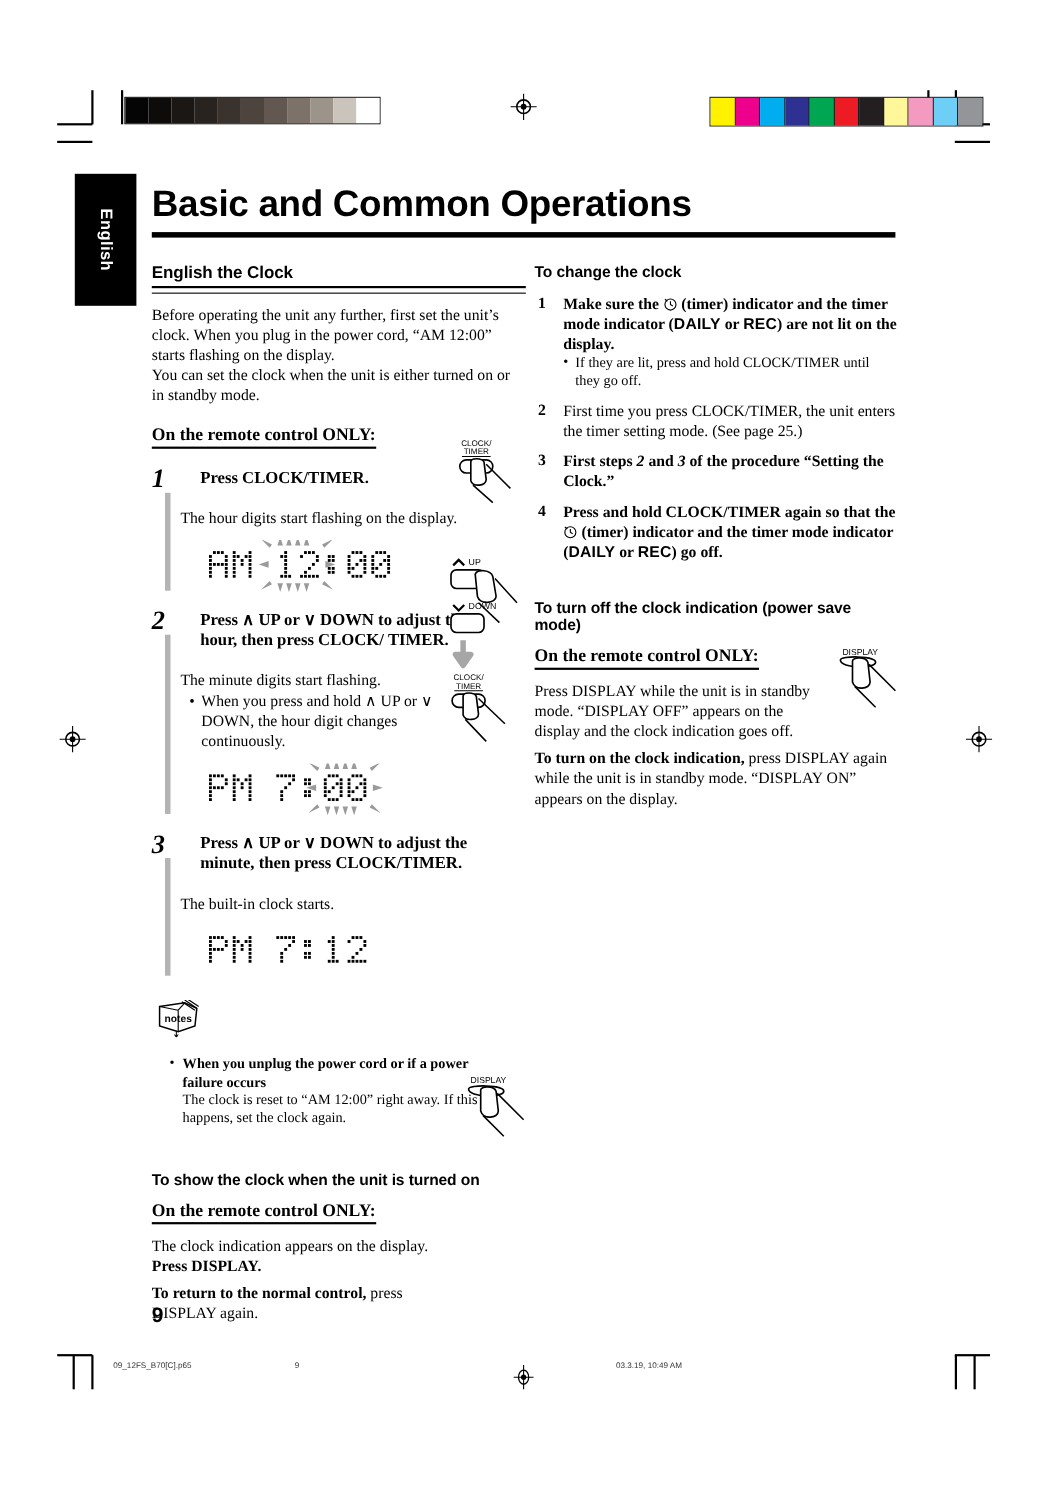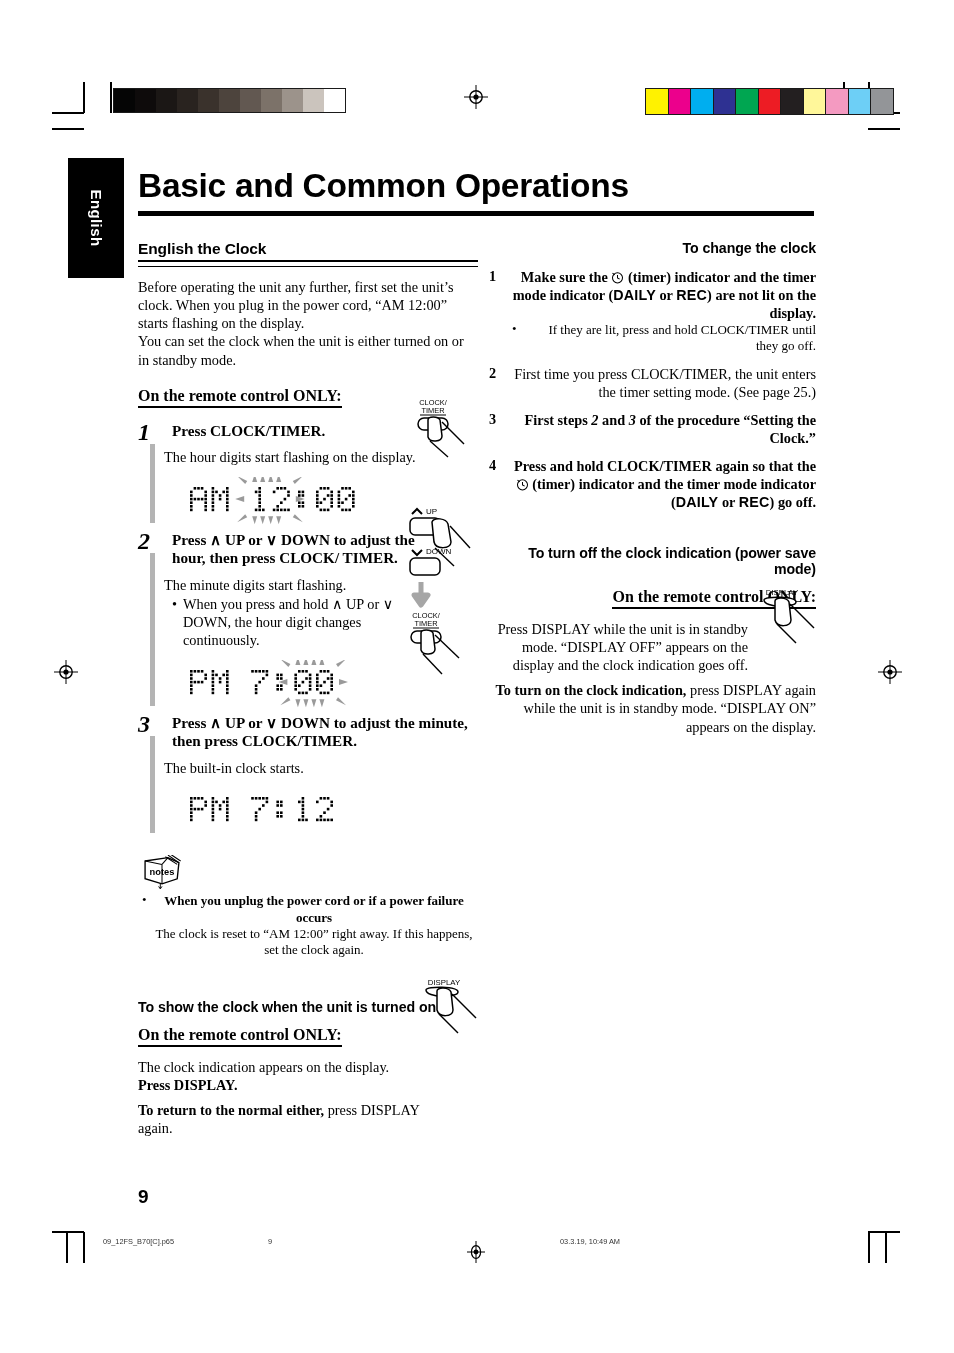--- a/index.html
+++ b/index.html
@@ -26,21 +26,21 @@
      font-weight:bold;font-size:15px;letter-spacing:.4px;white-space:nowrap;}
 
   #page-title{position:absolute;left:138px;top:168px;width:676px;
      font-family:"Liberation Sans",sans-serif;font-weight:bold;
      font-size:33.5px;letter-spacing:-0.3px;line-height:1.05;}
   #title-rule{position:absolute;left:138px;top:211px;width:676px;height:5px;background:#000;}
 
   
   .col{position:absolute;top:240px;}
   #col-left{left:138px;width:340px;}
-  #col-right{left:486px;width:330px;text-align:right;}
+  #col-right{left:486px;width:330px;}
 
   h2.sec{font-family:"Liberation Sans",sans-serif;font-weight:bold;
      font-size:15.5px;margin:0 0 2px 0;letter-spacing:-0.1px;}
   .dblrule{height:4px;border-top:2px solid #000;border-bottom:1px solid #000;
      margin:0 0 11px 0;}
 
   p{margin:0 0 0 0;font-size:14.3px;line-height:1.27;}
   .gap{height:11px;}
   .gap-s{height:7px;}
   .gap-l{height:18px;}
@@ -48,33 +48,33 @@
   h3.ul{font-family:"Liberation Serif",serif;font-weight:bold;font-size:16px;
      margin:0;display:inline-block;border-bottom:2px solid #000;padding-bottom:1px;}
   h3.sub{font-family:"Liberation Sans",sans-serif;font-weight:bold;
      font-size:14.2px;margin:0;letter-spacing:-0.1px;}
 
   
   .step{position:relative;padding-left:26px;margin-top:6px;}
   .step .num{position:absolute;left:0;top:-3px;font-family:"Liberation Serif",serif;
      font-weight:bold;font-style:italic;font-size:24px;}
   .step .bar{position:absolute;left:12px;top:22px;bottom:0;width:5px;background:#b4b4b4;}
-  .step .head{font-weight:bold;font-size:15.2px;line-height:1.23;margin:8px;}
+  .step .head{font-weight:bold;font-size:15.2px;line-height:1.23;margin:18px;}
   .step .body{font-size:14.3px;line-height:1.27;margin:2px 0 0 0;}
   .step ul{margin:1px 0 0 0;padding-left:11px;list-style:none;}
   .step ul li{font-size:14.3px;line-height:1.27;position:relative;padding-left:8px;}
   .step ul li:before{content:"\2022";position:absolute;left:-3px;top:0;}
 
   
   .lcd{margin:10px 0 0 22px;position:relative;height:46px;}
   .lcd svg{display:block;}
 
   
   .notes-icon{width:44px;height:34px;margin:0 0 4px 2px;}
-  .notes-list{margin:4px;padding:0;list-style:none;text-align:center;}
+  .notes-list{margin:16px;padding:0;list-style:none;}
   .notes-list>li{position:relative;padding-left:12px;font-size:13px;line-height:1.26;
      margin-bottom:2px;}
   .notes-list>li:before{content:"\2022";position:absolute;left:0;top:-1px;}
   .notes-list b{font-weight:bold;}
 
   
   ol.rsteps{margin:0;padding:0;list-style:none;}
   ol.rsteps>li{position:relative;padding-left:26px;margin-bottom:10px;}
   ol.rsteps>li>.n{position:absolute;left:3px;top:0;font-weight:bold;font-size:14.3px;}
   ol.rsteps>li>.t{font-weight:bold;font-size:14.3px;line-height:1.26;}
@@ -569,21 +569,21 @@
   
   <div style="margin-top:40px;">
     <h3 class="sub">To show the clock when the unit is turned on</h3>
     <div class="gap"></div>
     <h3 class="ul">On the remote control ONLY:</h3>
     <div class="gap"></div>
     <p>The clock indication appears on the display.</p>
     <p style="font-weight:bold;">Press DISPLAY.</p>
     <div class="gap-s"></div>
     <p style="max-width:288px;">
-      <b>To return to the normal either,</b><span> press DISPLAY again.</span>
+      <b>To return to the normal control,</b><span> press DISPLAY again.</span>
     </p>
   </div>
 </div>
 
 <div class="col" id="col-right">
 
   <h3 class="sub">To change the clock</h3>
   <div style="height:12px;"></div>
 
   <ol class="rsteps">

